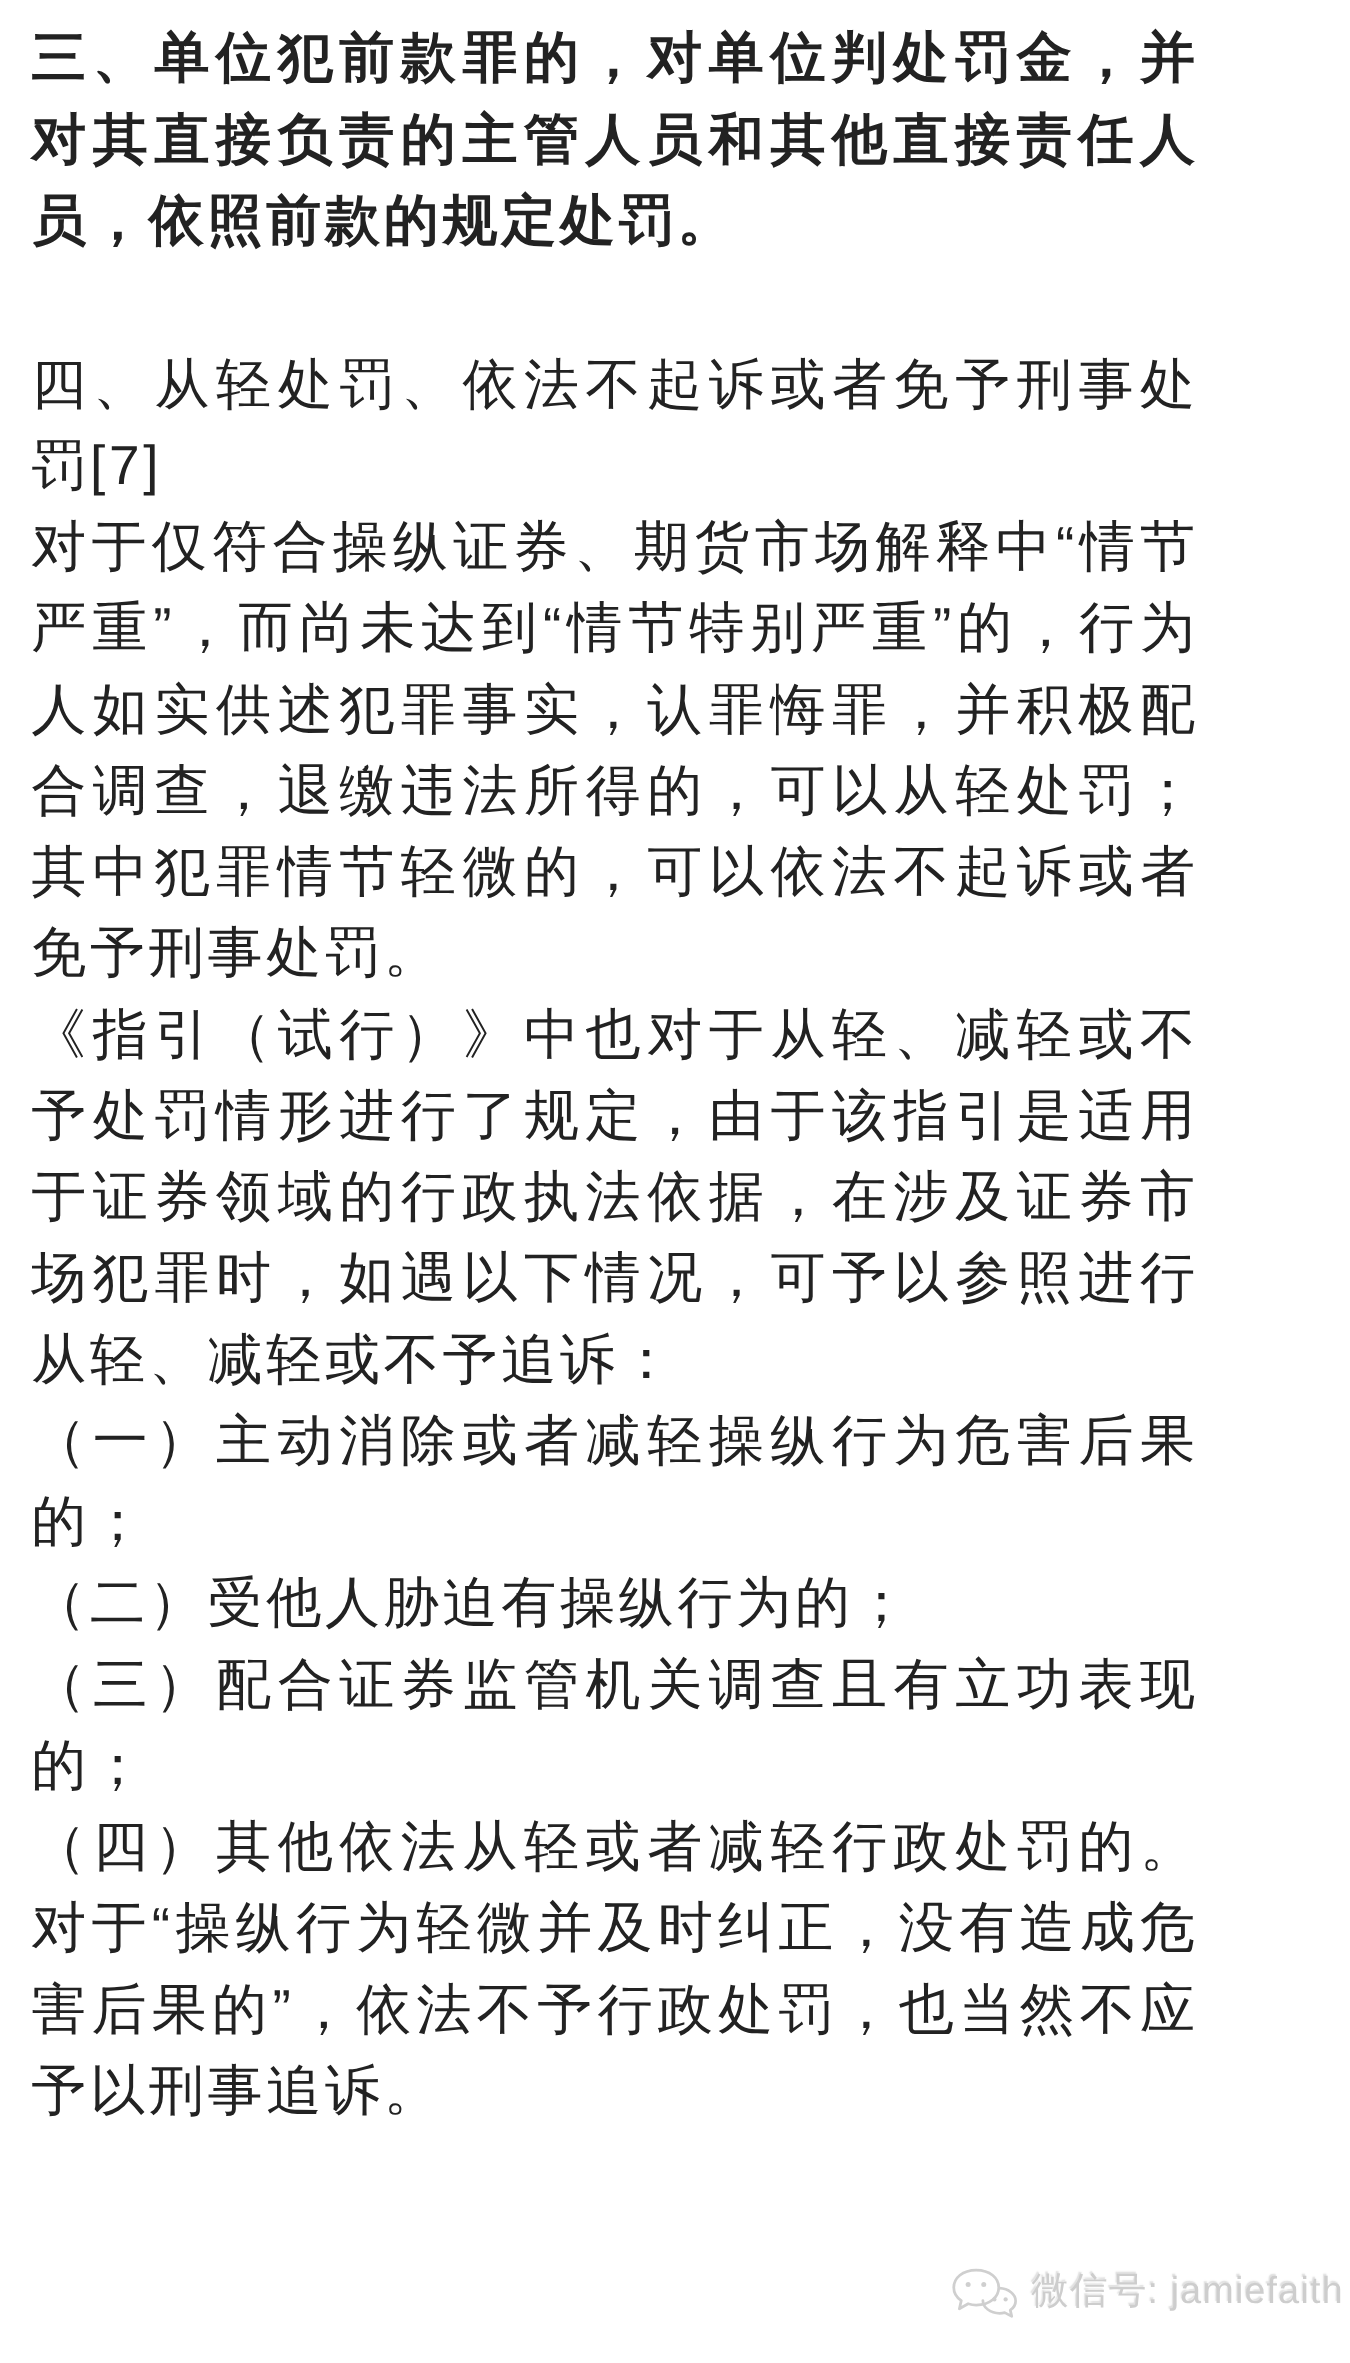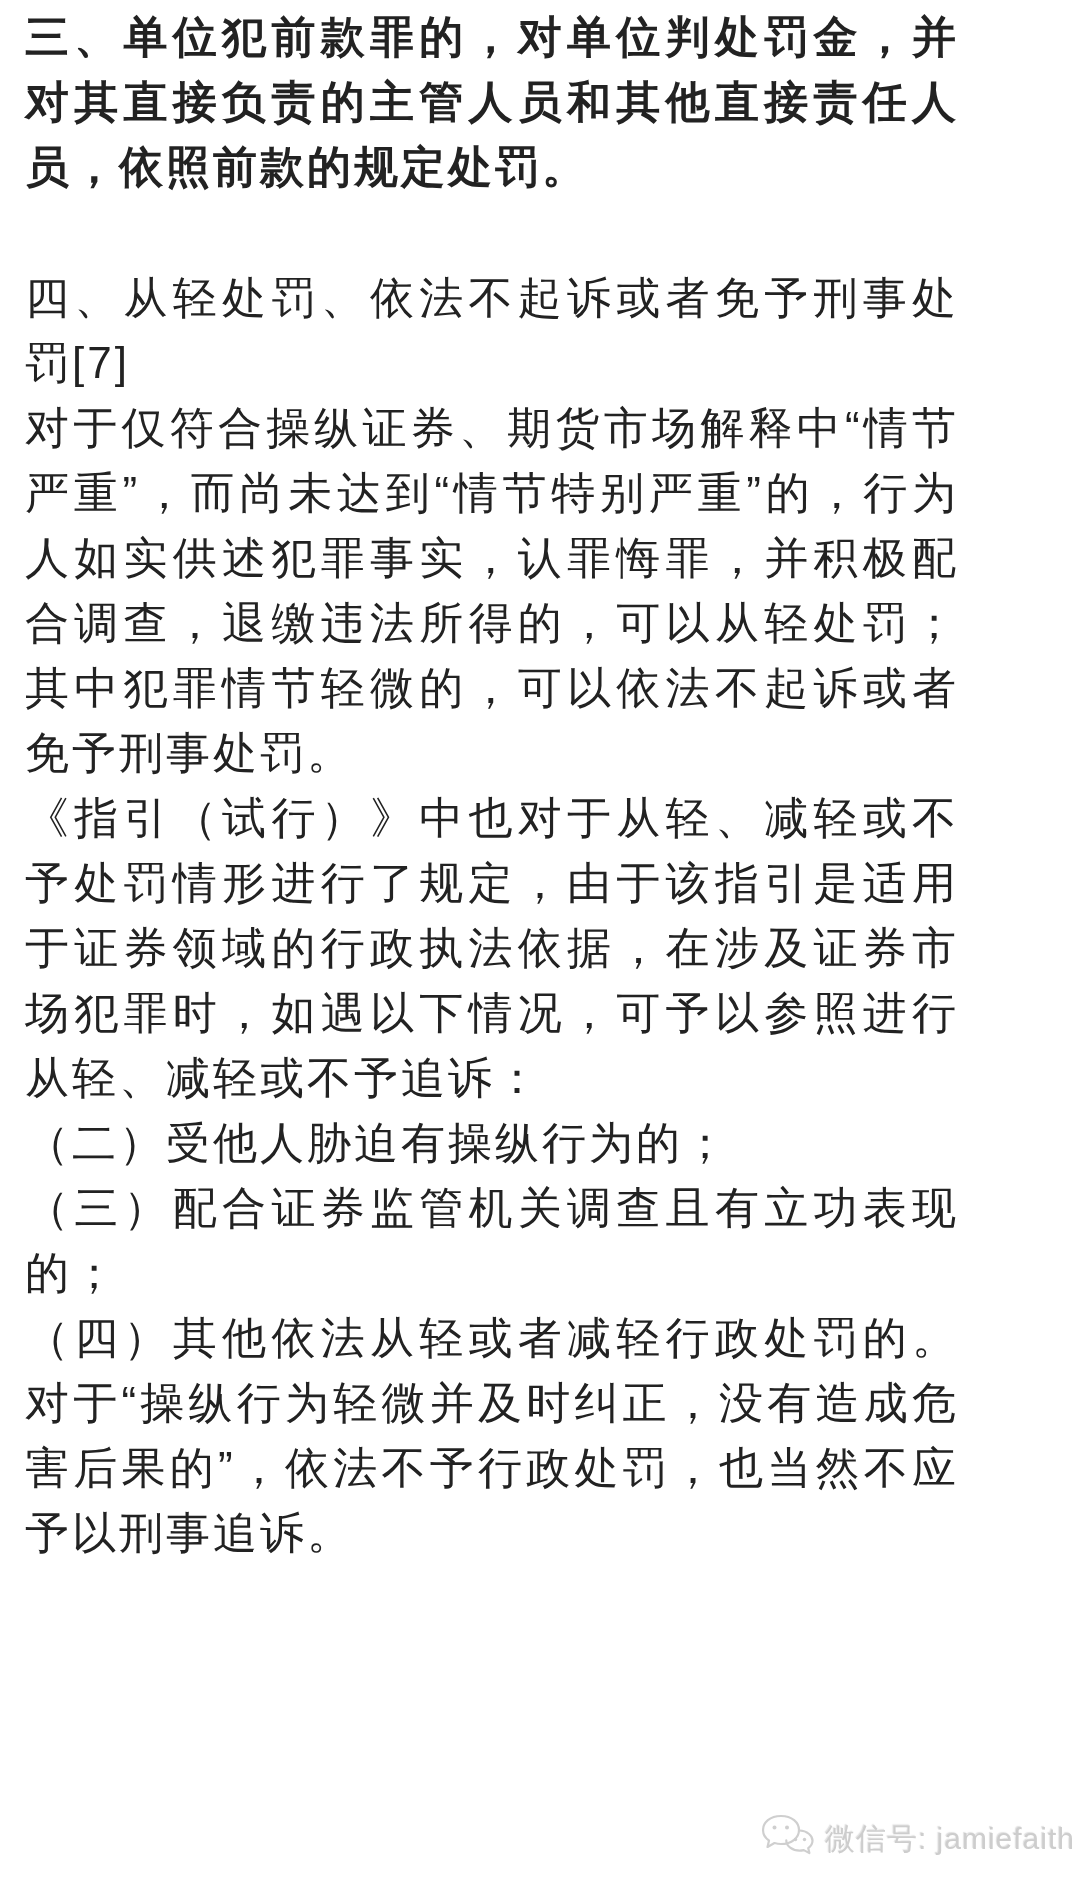--- a/index.html
+++ b/index.html
@@ -7,62 +7,63 @@
   body {
     width: 1080px;
     height: 1890px;
     position: relative;
     overflow: hidden;
     font-family: "Liberation Sans", sans-serif;
   }
   .page {
     width: 983px;
     height: 1890px;
-    padding: 4px 24px 0 25px;
+    padding: 14px 24px 0 25px;
     color: #222222;
     font-size: 44px;
     line-height: 65px;
     letter-spacing: 3px;
     text-align: justify;
     word-break: break-all;
   }
   .para { margin: 0; font-weight: 400; }
   .para.bold { font-weight: 700; }
   .heading {
     margin: 66px 0 0 0;
     font-size: 44px;
     line-height: 65px;
     font-weight: 400;
   }
   .watermark {
     position: absolute;
     top: 1812px;
     right: 5px;
     display: flex;
-    align-items: flex-end;
+    align-items: flex-start;
     gap: 10px;
     pointer-events: none;
   }
   .wm-icon { display: inline-flex; opacity: 0.95; }
   .wm-text {
     font-size: 30px;
     letter-spacing: 1px;
     color: #cdcdcd;
     text-shadow: 2px 2px 2px #ffffff, -1px -1px 1px rgba(130,130,130,0.25);
     white-space: nowrap;
   }
 </style>
 </head>
 <body>
 
 <div class="page">
   <p class="para bold">三、单位犯前款罪的，对单位判处罚金，并对其直接负责的主管人员和其他直接责任人员，依照前款的规定处罚。</p>
   <h2 class="heading">四、从轻处罚、依法不起诉或者免予刑事处罚[7]</h2>
   <p class="para">对于仅符合操纵证券、期货市场解释中“情节严重”，而尚未达到“情节特别严重”的，行为人如实供述犯罪事实，认罪悔罪，并积极配合调查，退缴违法所得的，可以从轻处罚；其中犯罪情节轻微的，可以依法不起诉或者免予刑事处罚。</p>
   <p class="para">《指引（试行）》中也对于从轻、减轻或不予处罚情形进行了规定，由于该指引是适用于证券领域的行政执法依据，在涉及证券市场犯罪时，如遇以下情况，可予以参照进行从轻、减轻或不予追诉：</p>
+  <p class="para">（一）主动消除或者减轻操纵行为危害后果的；</p>
   <p class="para">（二）受他人胁迫有操纵行为的；</p>
   <p class="para">（三）配合证券监管机关调查且有立功表现的；</p>
   <p class="para">（四）其他依法从轻或者减轻行政处罚的。对于“操纵行为轻微并及时纠正，没有造成危害后果的”，依法不予行政处罚，也当然不应予以刑事追诉。</p>
 
 </div>
 
 <div class="watermark">
   <span class="wm-icon">
     <svg width="56" height="48" viewBox="0 0 56 48" xmlns="http://www.w3.org/2000/svg">
       <g fill="none" stroke="#cdcdcd" stroke-width="2.2" stroke-linejoin="round" stroke-linecap="round">

